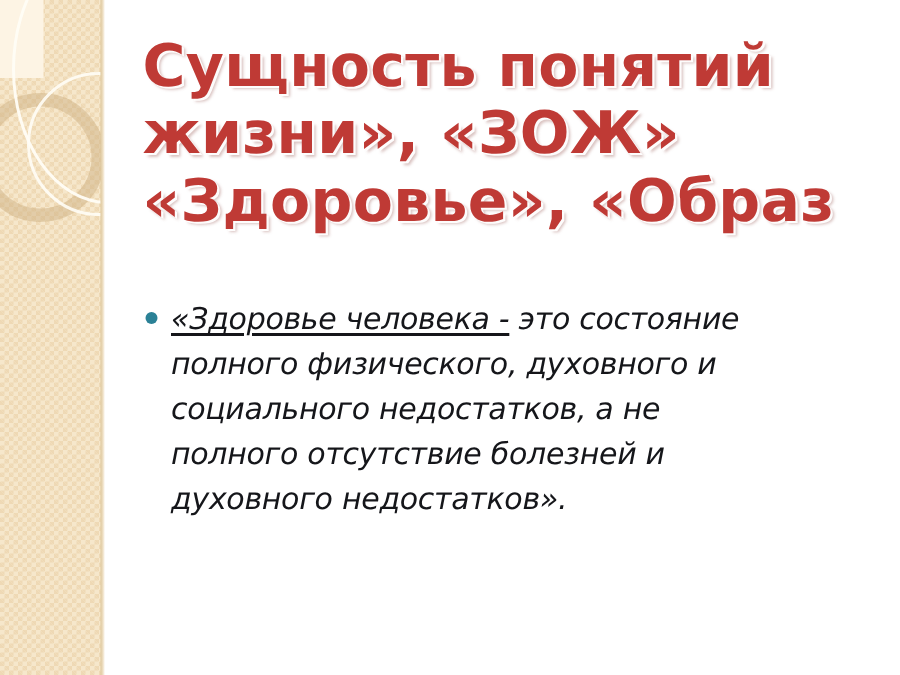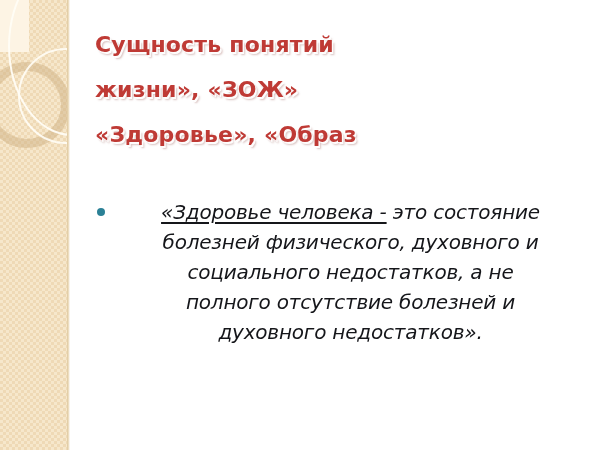--- a/index.html
+++ b/index.html
@@ -86,21 +86,21 @@
   }
 
   
   .title {
     position: absolute;
     left: 95px;
     top: 22px;
     width: 480px;
     color: #bf3a35;
     font-family: "DejaVu Sans", sans-serif;
-    font-size: 22px;
+    font-size: 39px;
     font-weight: bold;
     line-height: 45px;
     letter-spacing: 0.2px;
     text-shadow:
       1.5px 1.5px 0 rgba(255,255,255,0.95),
       2.5px 2.5px 2px rgba(170,120,115,0.45);
   }
   .title-line { display: block; white-space: nowrap; }
 
   
@@ -124,21 +124,20 @@
     margin-right: 9px;
   }
   .bullet-text {
     flex: 1 1 auto;
     color: #15161a;
     font-family: "DejaVu Sans", sans-serif;
     font-style: italic;
     font-size: 20px;
     line-height: 30px;
     letter-spacing: -0.2px;
-    text-align: center;
   }
   .bullet-text .lead {
     text-decoration: underline;
     text-underline-offset: 3px;
   }
   .t-line { display: block; white-space: nowrap; }
 </style>
 </head>
 <body>
 
@@ -157,21 +156,21 @@
     <span class="title-line">Сущность понятий</span>
     <span class="title-line">жизни», «ЗОЖ»</span>
     <span class="title-line">«Здоровье», «Образ</span>
   </div>
 
   <div class="body-block">
     <div class="bullet-row">
       <span class="bullet-dot"></span>
       <div class="bullet-text">
         <span class="t-line"><span class="lead">«Здоровье человека -</span><span>  это состояние</span></span>
-        <span class="t-line">болезней физического, духовного и</span>
+        <span class="t-line">полного физического, духовного и</span>
         <span class="t-line">социального недостатков, а не</span>
         <span class="t-line">полного отсутствие болезней и</span>
         <span class="t-line">духовного недостатков».</span>
       </div>
     </div>
   </div>
 
 </div>
 
 </body></html>

